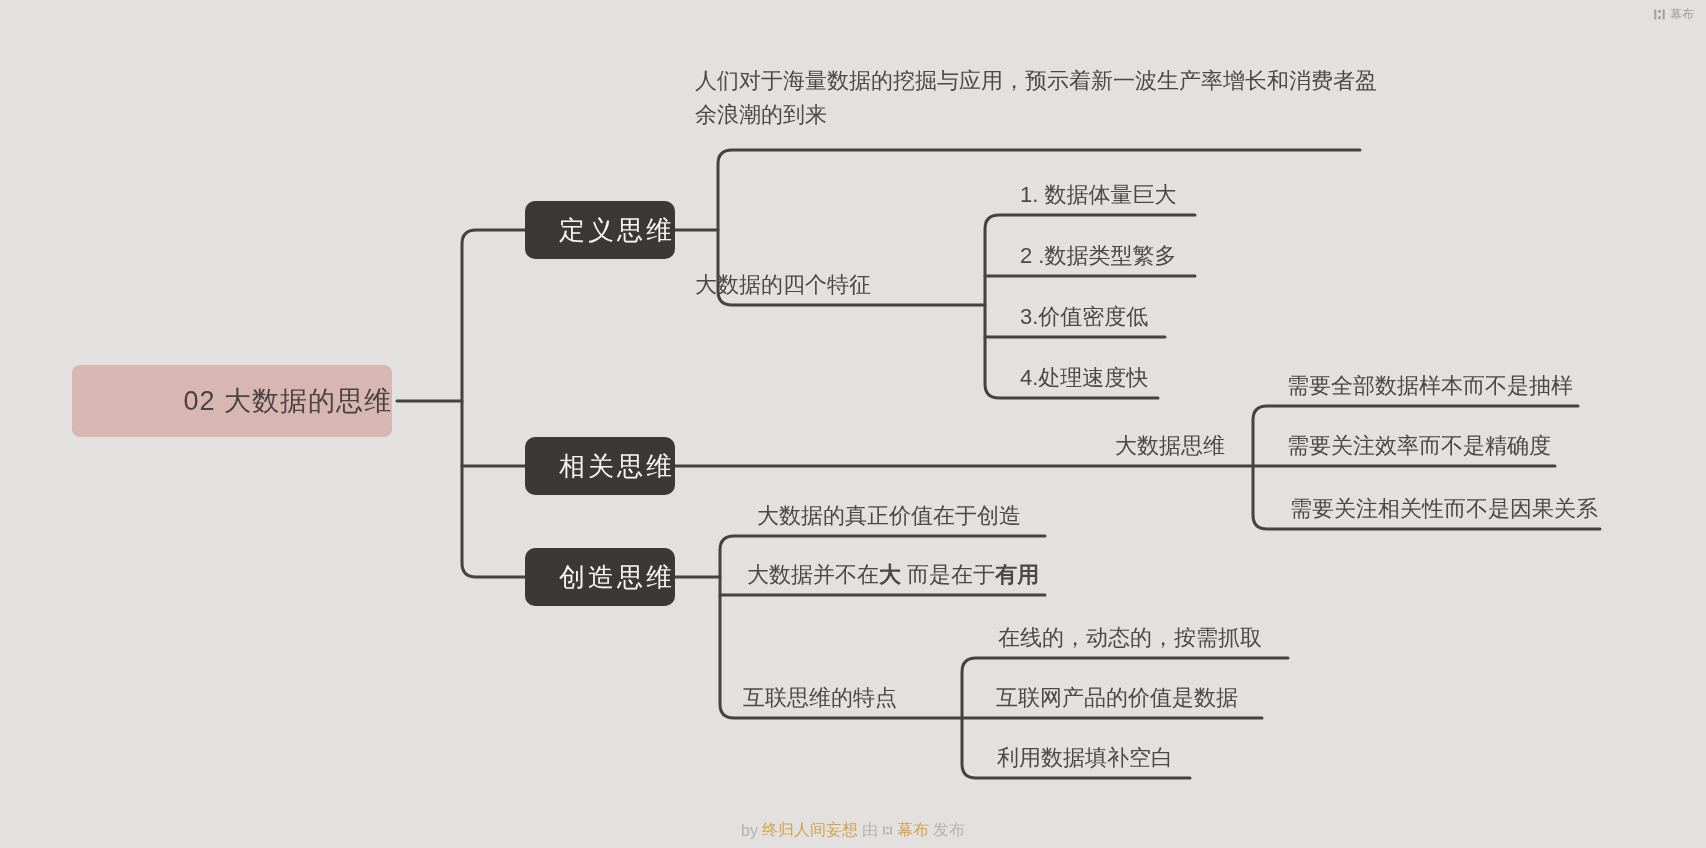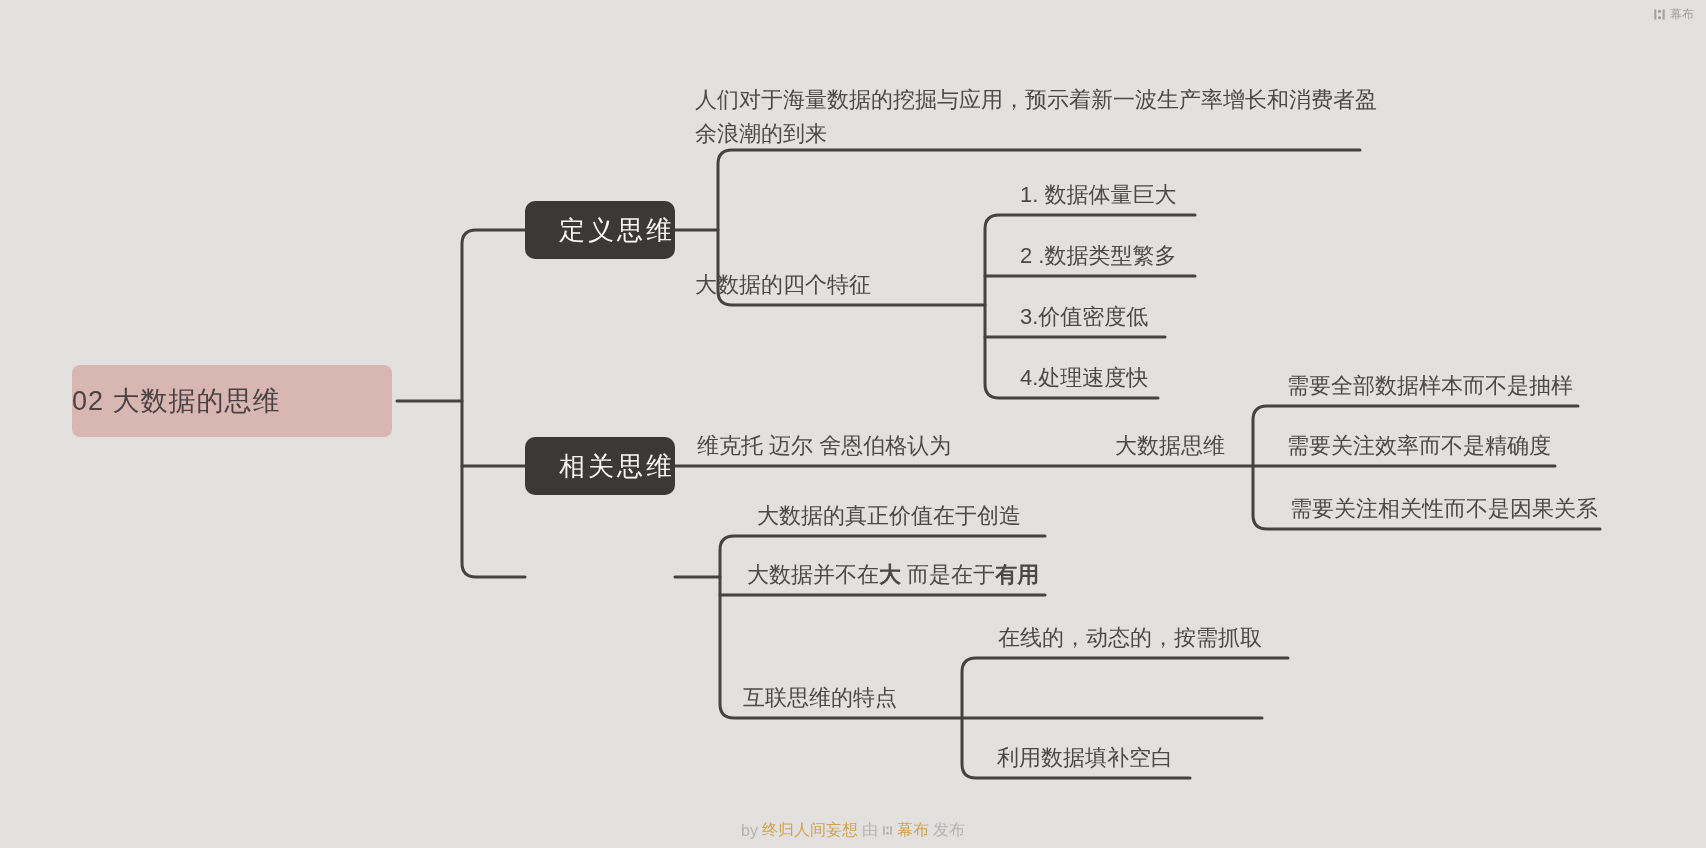--- a/index.html
+++ b/index.html
@@ -26,21 +26,21 @@
   .para{line-height:34px;}
 
   .badge{
     position:absolute;width:150px;height:58px;border-radius:10px;
     background:var(--badge-bg);color:var(--badge-text);
     font-size:26px;line-height:58px;letter-spacing:3px;text-align:right;
   }
   .rootnode{
     position:absolute;left:72px;top:365px;width:320px;height:72px;border-radius:8px;
     background:var(--root-bg);color:var(--root-text);
-    font-size:27px;line-height:72px;text-align:left;letter-spacing:1px;
+    font-size:27px;line-height:72px;text-align:right;letter-spacing:1px;
   }
 
   .brand-top{
     position:absolute;right:12px;top:6px;display:inline-flex;align-items:center;gap:4px;
     color:var(--brand-gray);font-size:12px;
   }
   .footer{
     position:absolute;left:0;top:820px;width:100%;
     display:flex;justify-content:center;align-items:center;gap:4px;
     font-size:16px;color:var(--footer-text);
@@ -80,43 +80,44 @@
         <circle cx="7" cy="10.4" r="1.7" fill="#a3a19d"></circle>
       </svg>
     </span>
     <span>幕布</span>
   </div>
 
   <div class="rootnode">02 大数据的思维</div>
 
   <div class="badge" style="left:525px;top:201px">定义思维</div>
   <div class="badge" style="left:525px;top:437px">相关思维</div>
+  <div class="badge" style="left:525px;top:548px">创造思维</div>
 
-  <div class="txt para" style="left:695px;top:83px">
+  <div class="txt para" style="left:695px;top:64px">
     <div>人们对于海量数据的挖掘与应用，预示着新一波生产率增长和消费者盈</div>
     <div>余浪潮的到来</div>
   </div>
   <div class="txt" style="left:695px;top:271px">大数据的四个特征</div>
   <div class="txt" style="left:1020px;top:181px">1. 数据体量巨大</div>
   <div class="txt" style="left:1020px;top:242px">2 .数据类型繁多</div>
   <div class="txt" style="left:1020px;top:303px">3.价值密度低</div>
   <div class="txt" style="left:1020px;top:364px">4.处理速度快</div>
 
-  <div class="txt" style="left:697px;top:432px">维克托 迈尔 舍恩伯格认为</div>
   <div class="txt" style="left:1115px;top:432px">大数据思维</div>
   <div class="txt" style="left:1287px;top:372px">需要全部数据样本而不是抽样</div>
   <div class="txt" style="left:1287px;top:432px">需要关注效率而不是精确度</div>
   <div class="txt" style="left:1290px;top:495px">需要关注相关性而不是因果关系</div>
 
   <div class="txt" style="left:757px;top:502px">大数据的真正价值在于创造</div>
   <div class="txt" style="left:747px;top:561px">
     <span>大数据并不在</span><b>大</b><span> 而是在于</span><b>有用</b>
   </div>
   <div class="txt" style="left:743px;top:684px">互联思维的特点</div>
   <div class="txt" style="left:998px;top:624px">在线的，动态的，按需抓取</div>
+  <div class="txt" style="left:996px;top:684px">互联网产品的价值是数据</div>
   <div class="txt" style="left:997px;top:744px">利用数据填补空白</div>
 
   <div class="footer">
     <span>by</span>
     <a>终归人间妄想</a>
     <span>由</span>
     <span class="f-logo">
       <svg viewBox="0 0 14 14" width="11" height="11">
         <path d="M2.5 1.5v11 M11.5 1.5v11" stroke="#b5b2ae" stroke-width="2.2"></path>
         <circle cx="7" cy="3.6" r="1.7" fill="#b5b2ae"></circle>

